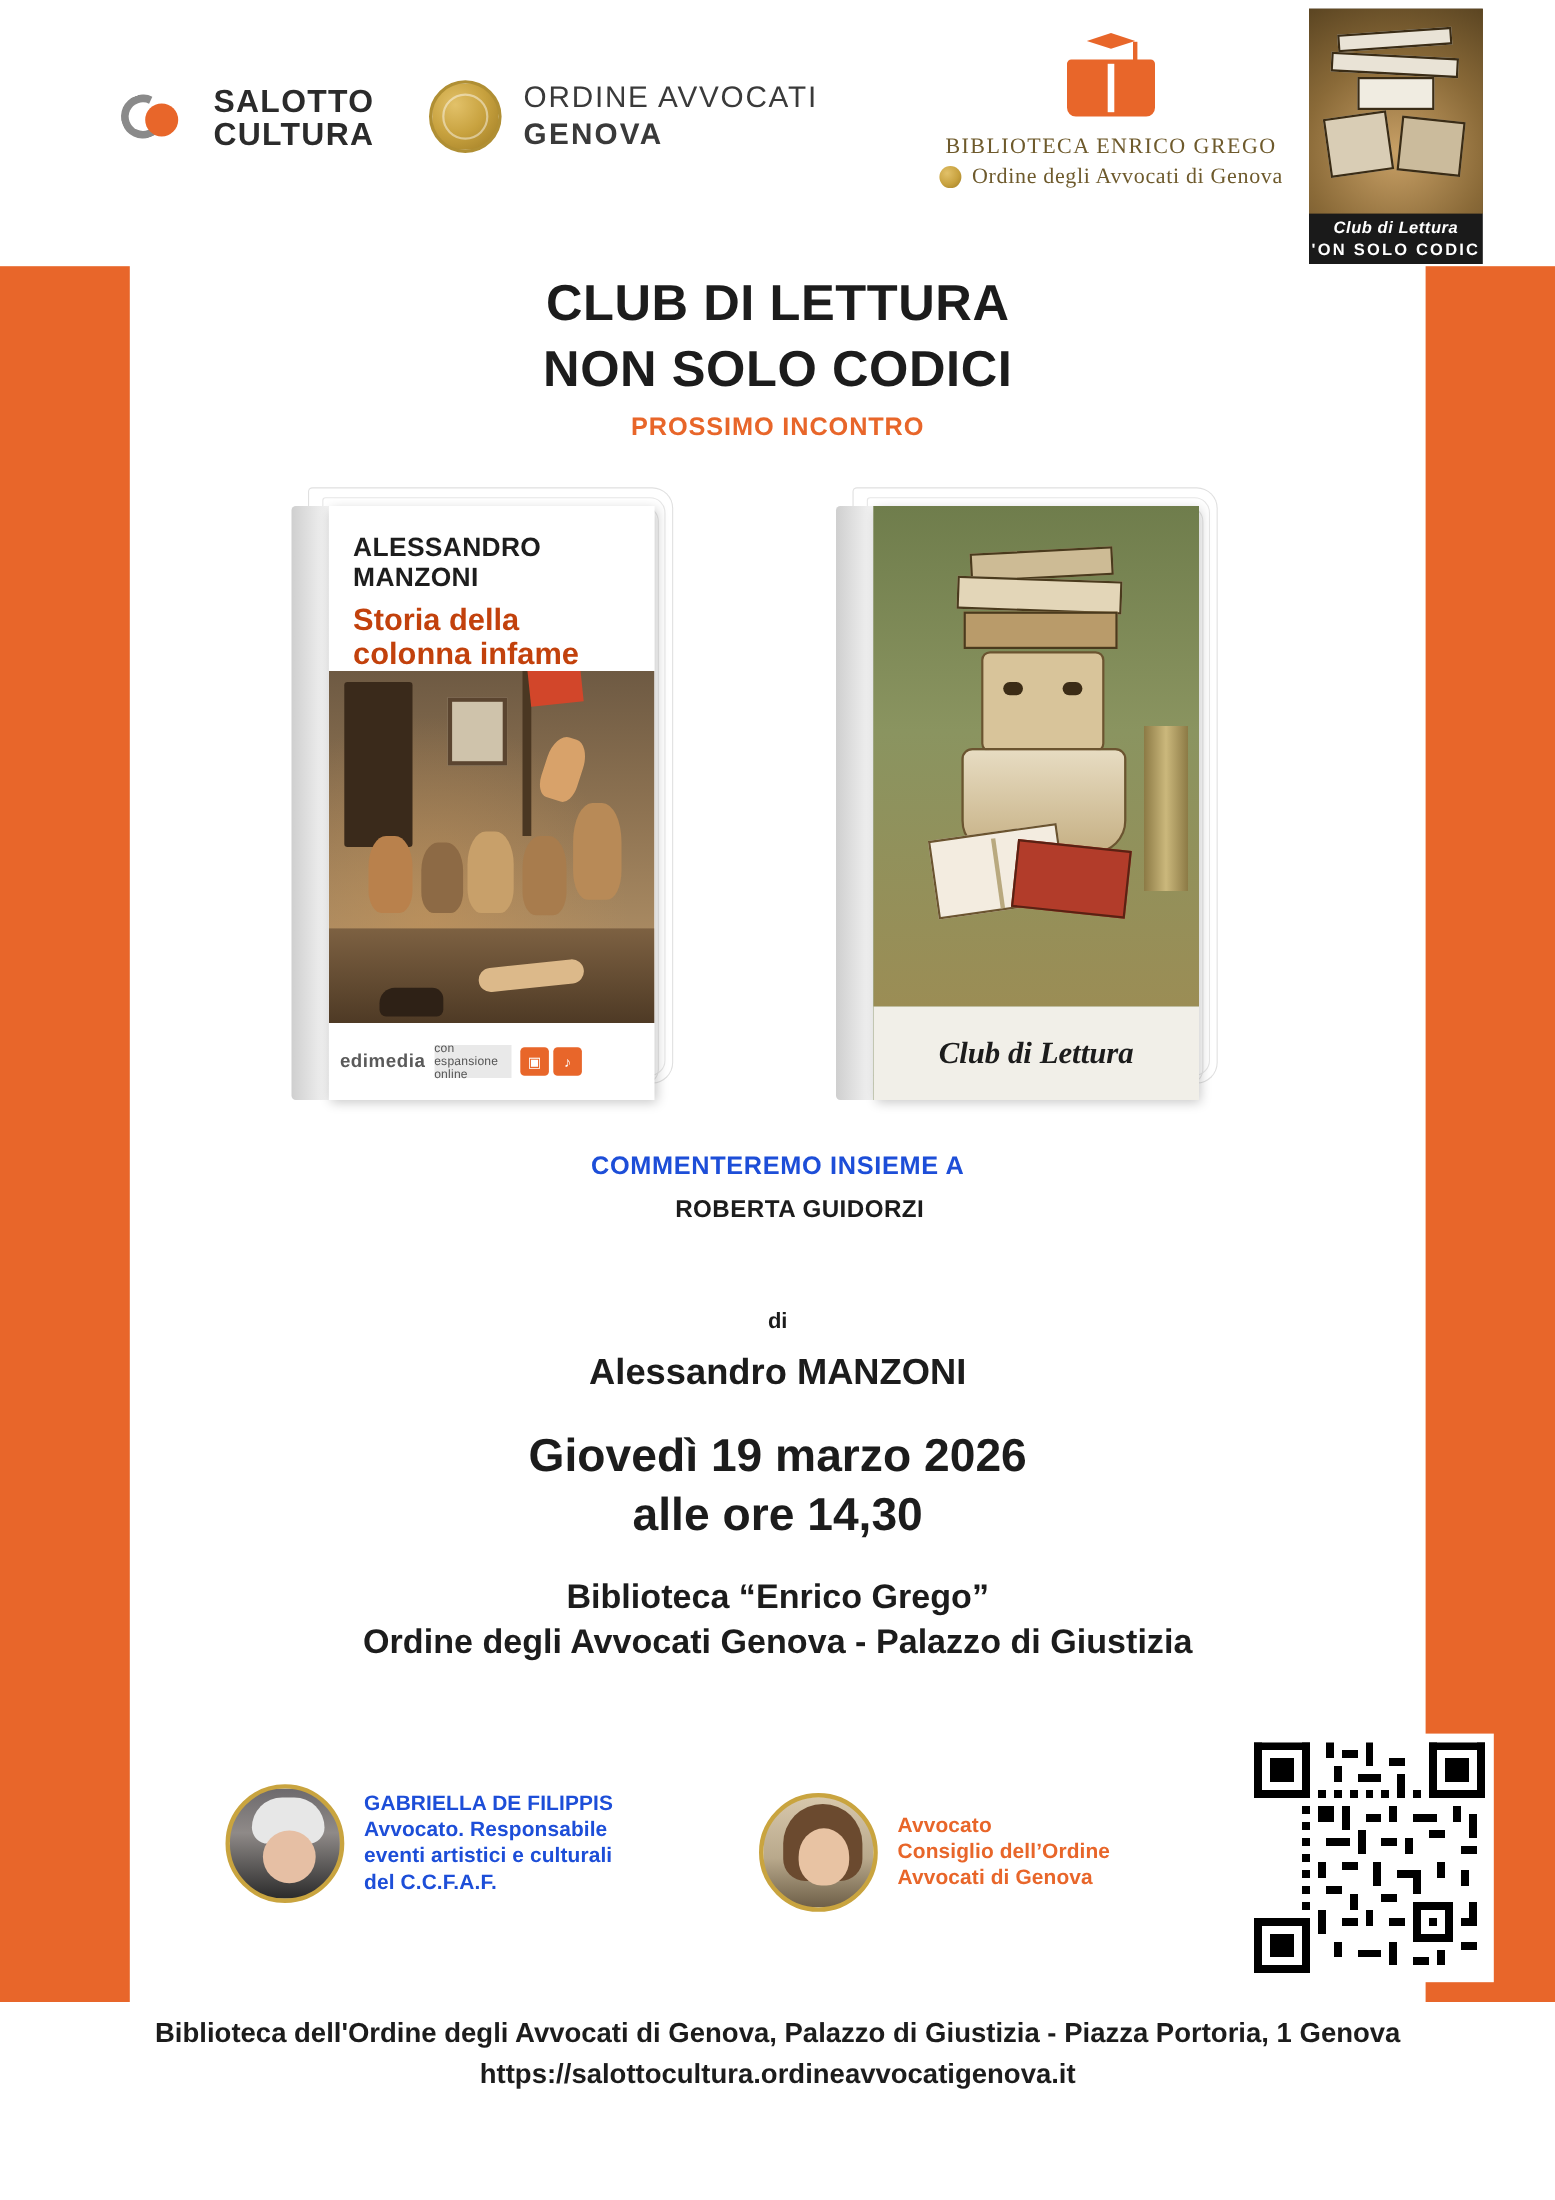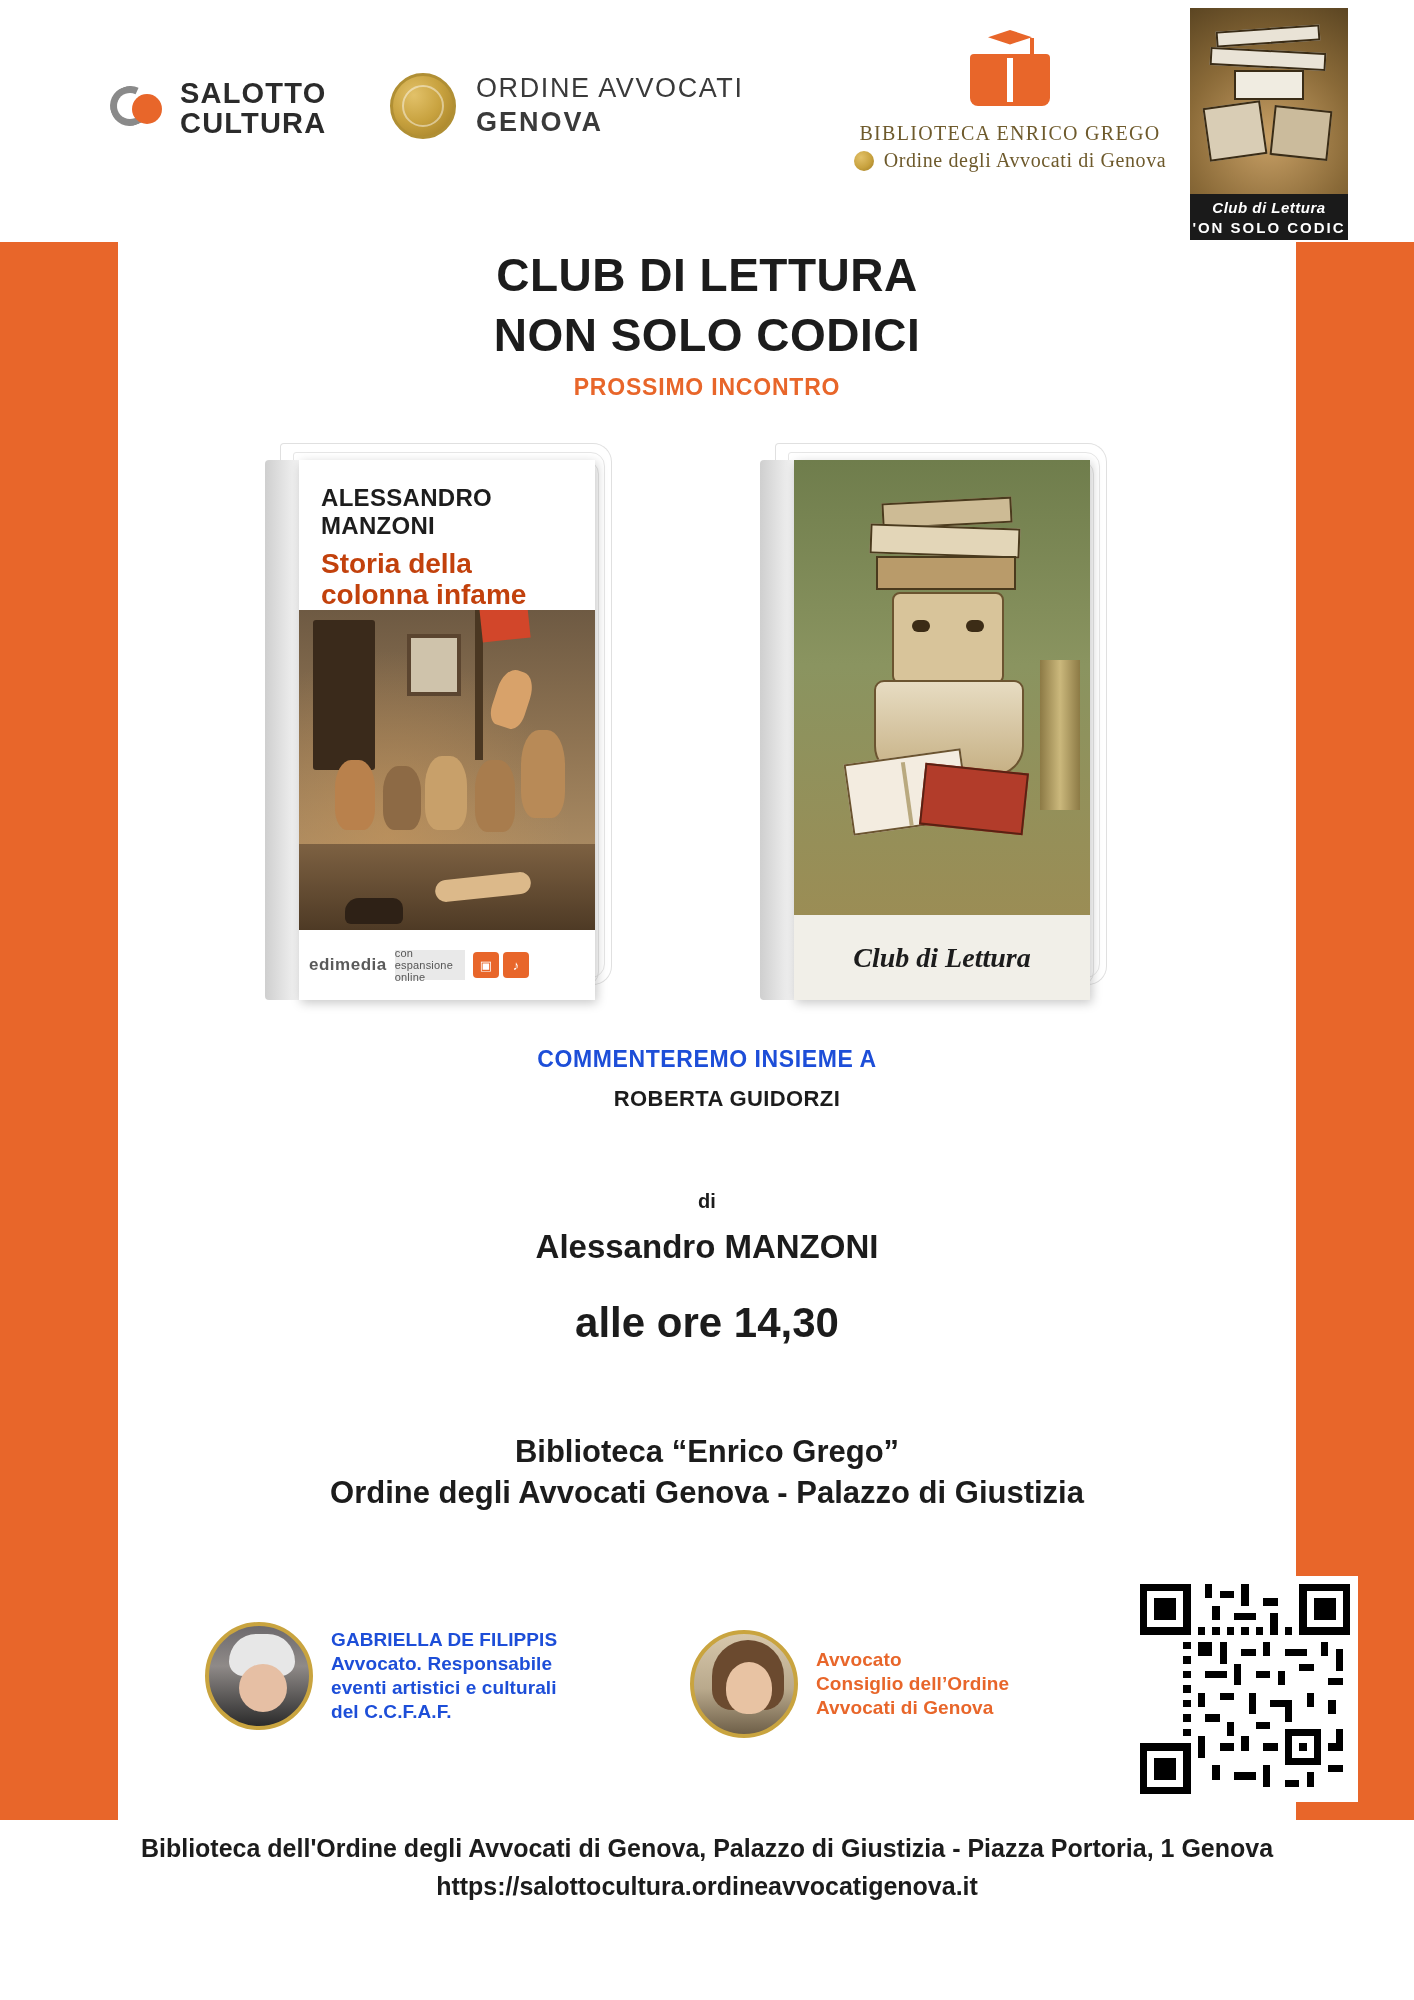--- a/index.html
+++ b/index.html
@@ -25,21 +25,21 @@
   .bar-left  { left: 0;    top: 242px; width: 118px; height: 1578px; }
   .bar-right { right: 0;   top: 242px; width: 118px; height: 1578px; }
 
   
   .header {
     position: absolute;
     top: 0; left: 0; width: 1414px; height: 242px;
   }
   .logo-salotto {
     position: absolute; left: 110px; top: 78px;
-    display: flex; align-items: center; gap: 14px;
+    display: flex; align-items: center; gap: 28px;
   }
   .salotto-mark {
     width: 56px; height: 56px; position: relative;
   }
   .salotto-mark .c1 {
     position: absolute; left: 0; top: 6px; width: 40px; height: 40px;
     border: 7px solid #8a8a8a; border-radius: 50%;
     border-right-color: transparent;
     transform: rotate(-20deg);
   }
@@ -475,20 +475,21 @@
         </div>
       </div>
     </div>
   </div>
 
   <div class="mid t-commentaremo">COMMENTEREMO INSIEME A</div>
   <div class="mid t-relatore">ROBERTA GUIDORZI</div>
   <div class="mid t-di">di</div>
   <div class="mid t-bookauthor">Alessandro MANZONI</div>
   <div class="mid t-date">
+    <div>Giovedì 19 marzo 2026</div>
     <div>alle ore 14,30</div>
   </div>
   <div class="mid t-venue">
     <div>Biblioteca “Enrico Grego”</div>
     <div>Ordine degli Avvocati Genova - Palazzo di Giustizia</div>
   </div>
 
   <div class="speakers">
     <div class="speaker sp1">
       <div class="avatar av1"></div>

